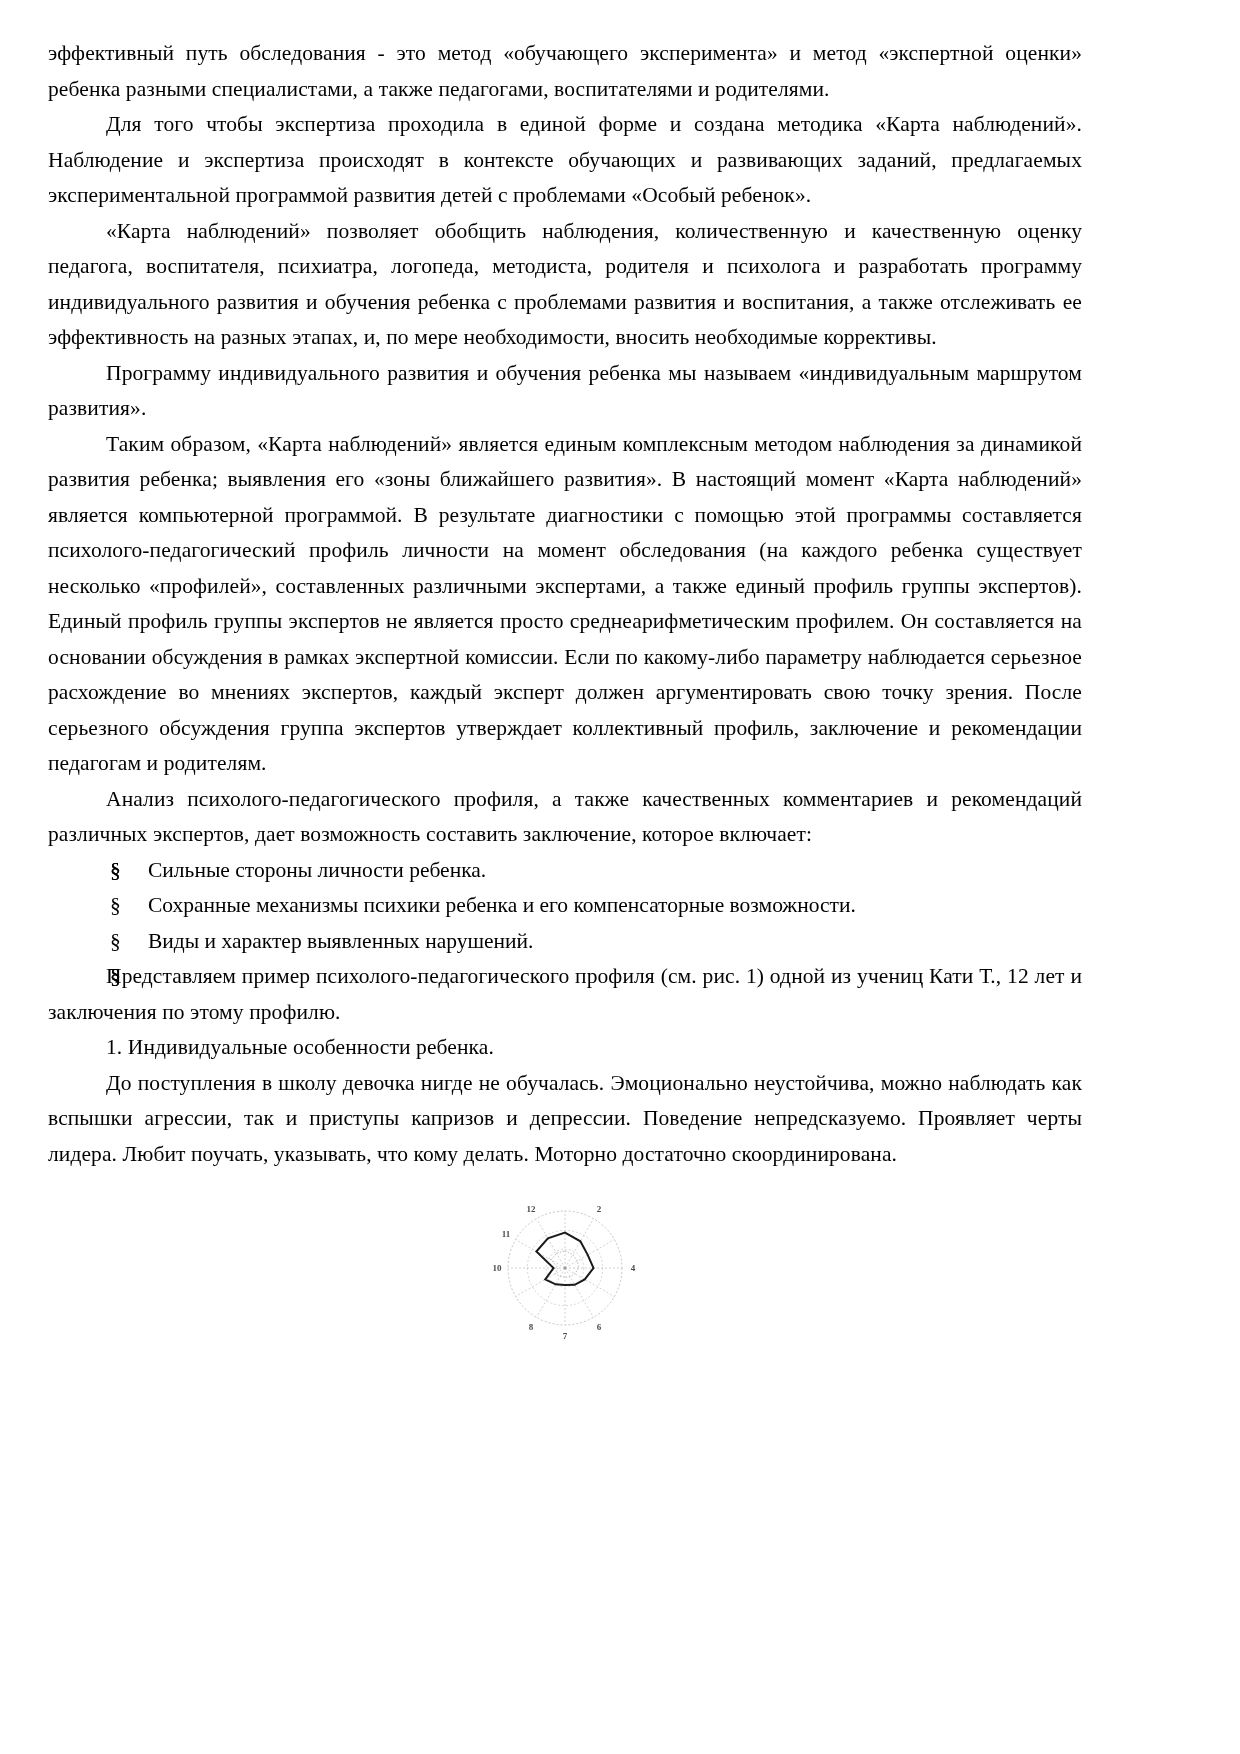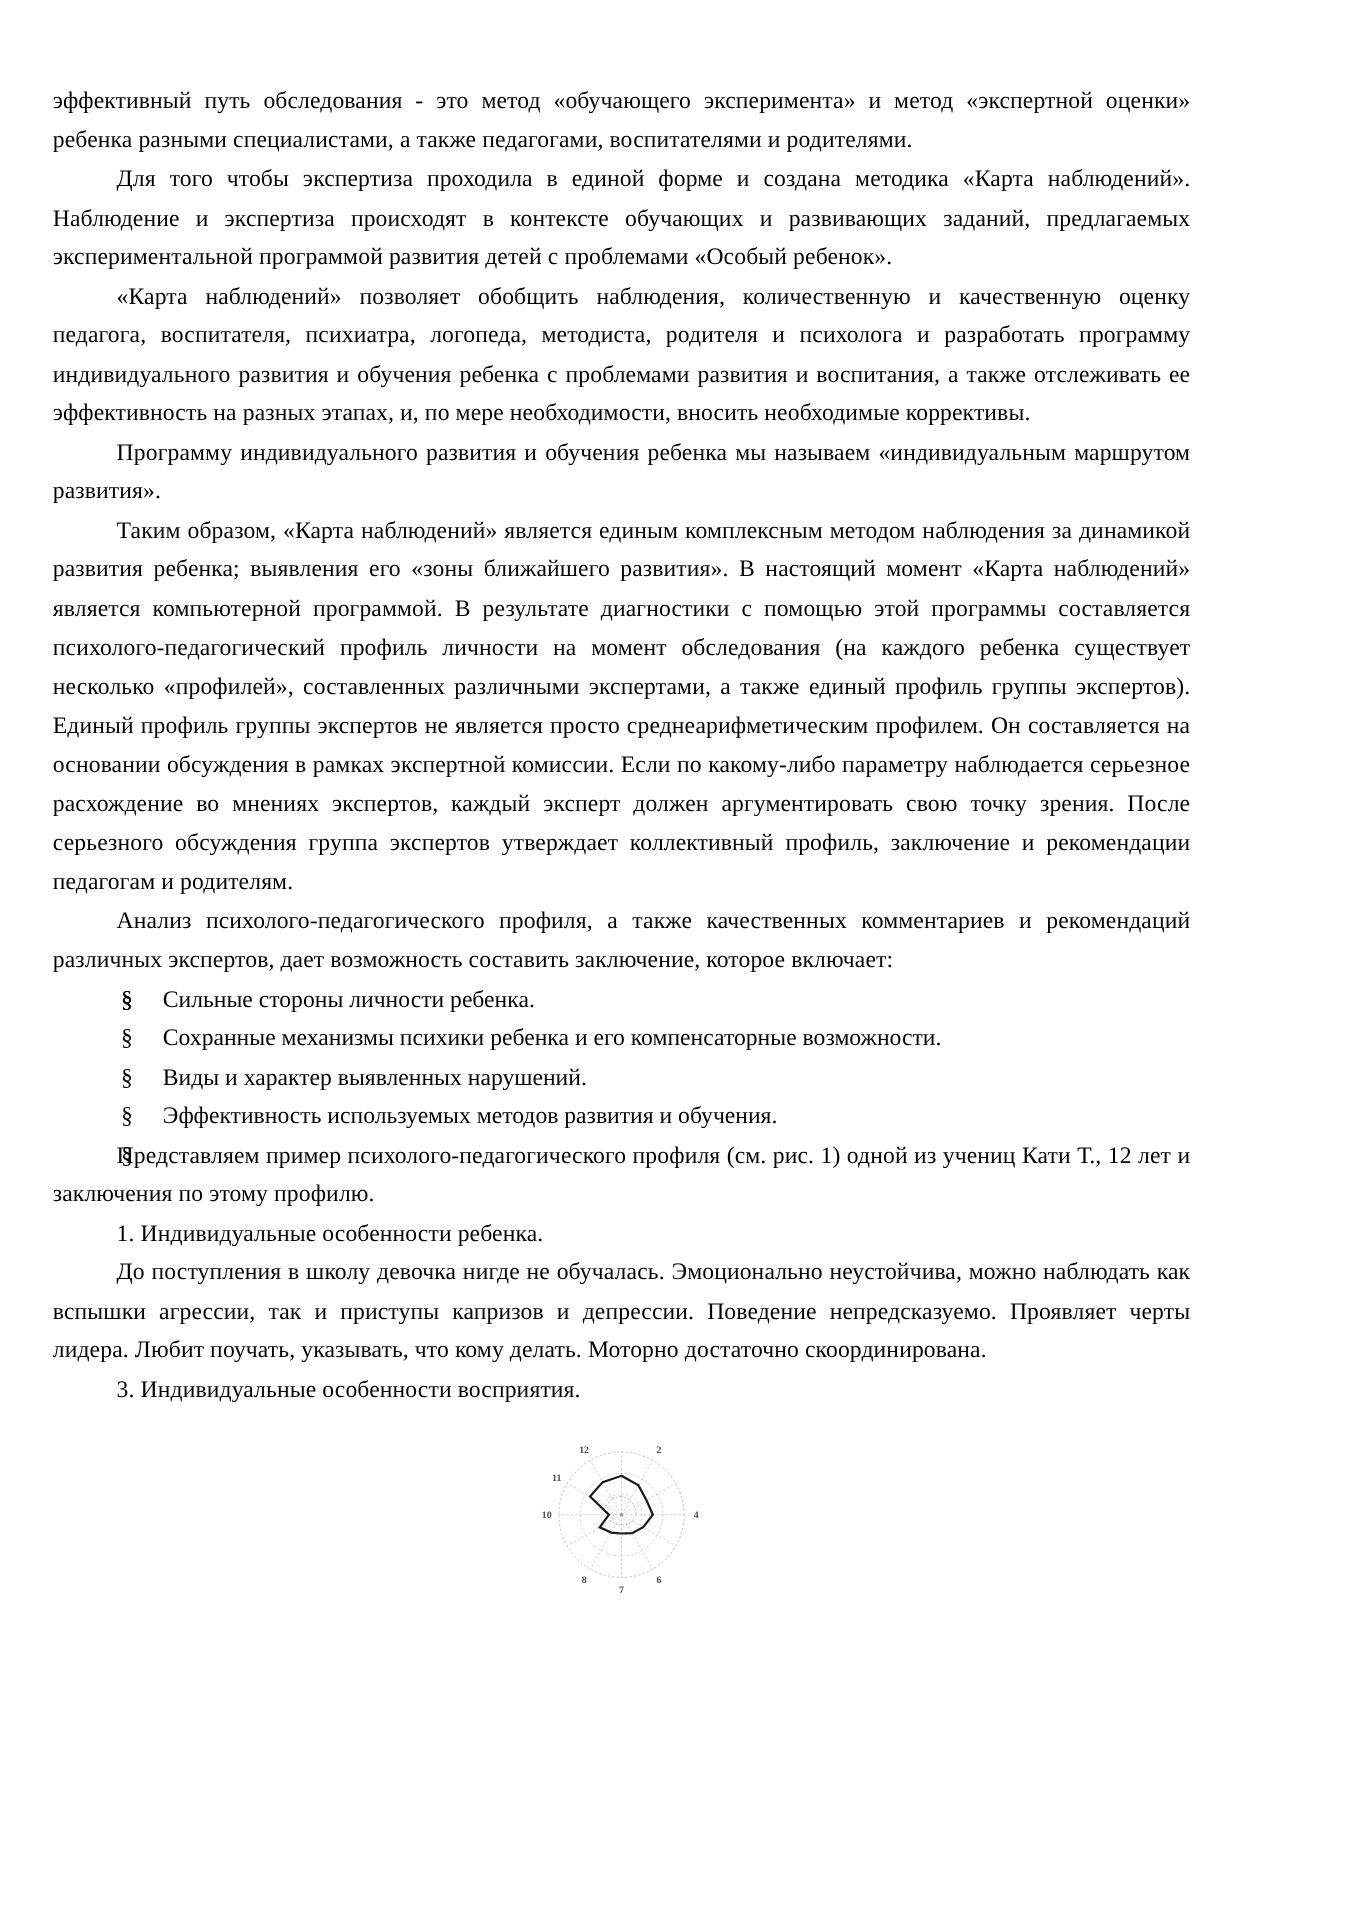--- a/index.html
+++ b/index.html
@@ -11,21 +11,21 @@
     font-family: "Liberation Serif", "DejaVu Serif", serif;
     color: #000000;
     position: relative;
     overflow: hidden;
   }
   .page {
     position: absolute;
     left: 0; top: 0;
     width: 1088px;
     height: 1754px;
-    padding: 74px 158px 0 48px;
+    padding: 36px 158px 0 48px;
   }
   .body-col {
     width: 1034px;
   }
   p.para {
     margin: 0;
     font-size: 21.5px;
     line-height: 35.5px;
     text-align: justify;
     text-justify: inter-word;
@@ -104,35 +104,33 @@
       <li>
         <span class="mark">§</span>
         <span>Сохранные механизмы психики ребенка и его компенсаторные возможности.</span>
       </li>
       <li>
         <span class="mark">§</span>
         <span>Виды и характер выявленных нарушений.</span>
       </li>
       <li>
         <span class="mark">§</span>
-        <span>Эффективность используемых методов развития и обучения.</span>
       </li>
       <li>
         <span class="mark">§</span>
       </li>
     </ul>
 
     <p class="para indent">Представляем пример психолого-педагогического профиля (см. рис. 1) одной из учениц Кати Т., 12 лет и заключения по этому профилю.</p>
 
 
     <p class="para indent last-left">1. Индивидуальные особенности ребенка.</p>
     <p class="para indent">До поступления в школу девочка нигде не обучалась. Эмоционально неустойчива, можно наблюдать как вспышки агрессии, так и приступы капризов и депрессии. Поведение непредсказуемо. Проявляет черты лидера. Любит поучать, указывать, что кому делать. Моторно достаточно скоординирована.</p>
 
 
-    <p class="para indent last-left">3. Индивидуальные особенности восприятия.</p>
 
     <div class="figure-wrap">
       <div class="radar-box">
         <svg id="radar-svg" width="170" height="152" viewBox="0 0 170 152">
             <circle cx="85" cy="72" r="57" fill="none" stroke="#bdbdbd" stroke-width="0.9" stroke-dasharray="2,2"></circle>
             <circle cx="85" cy="72" r="37.620000000000005" fill="none" stroke="#bdbdbd" stroke-width="0.6" stroke-dasharray="2,2"></circle>
             <circle cx="85" cy="72" r="18.810000000000002" fill="none" stroke="#bdbdbd" stroke-width="0.6" stroke-dasharray="2,2"></circle>
             <line x1="85" y1="72" x2="85" y2="15" stroke="#bdbdbd" stroke-width="0.7" stroke-dasharray="2,2"></line>
             <line x1="85" y1="72" x2="113.5" y2="22.636551984287003" stroke="#bdbdbd" stroke-width="0.7" stroke-dasharray="2,2"></line>
             <line x1="85" y1="72" x2="134.363448015713" y2="43.5" stroke="#bdbdbd" stroke-width="0.7" stroke-dasharray="2,2"></line>

